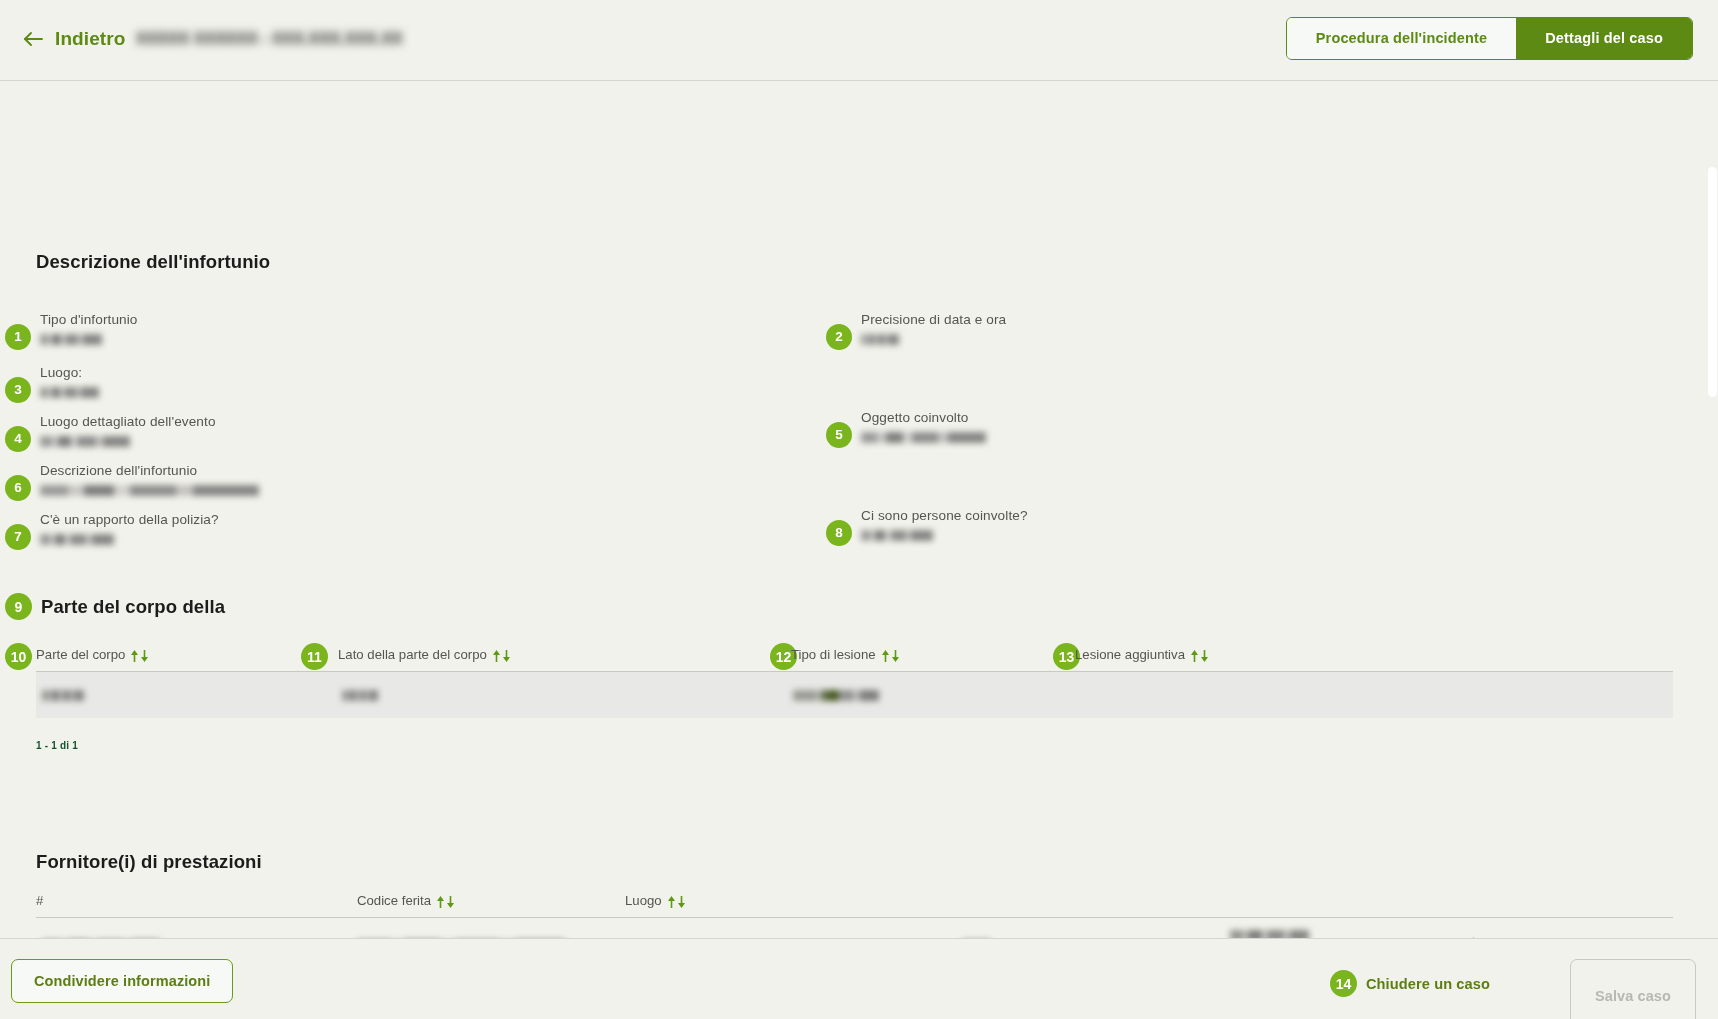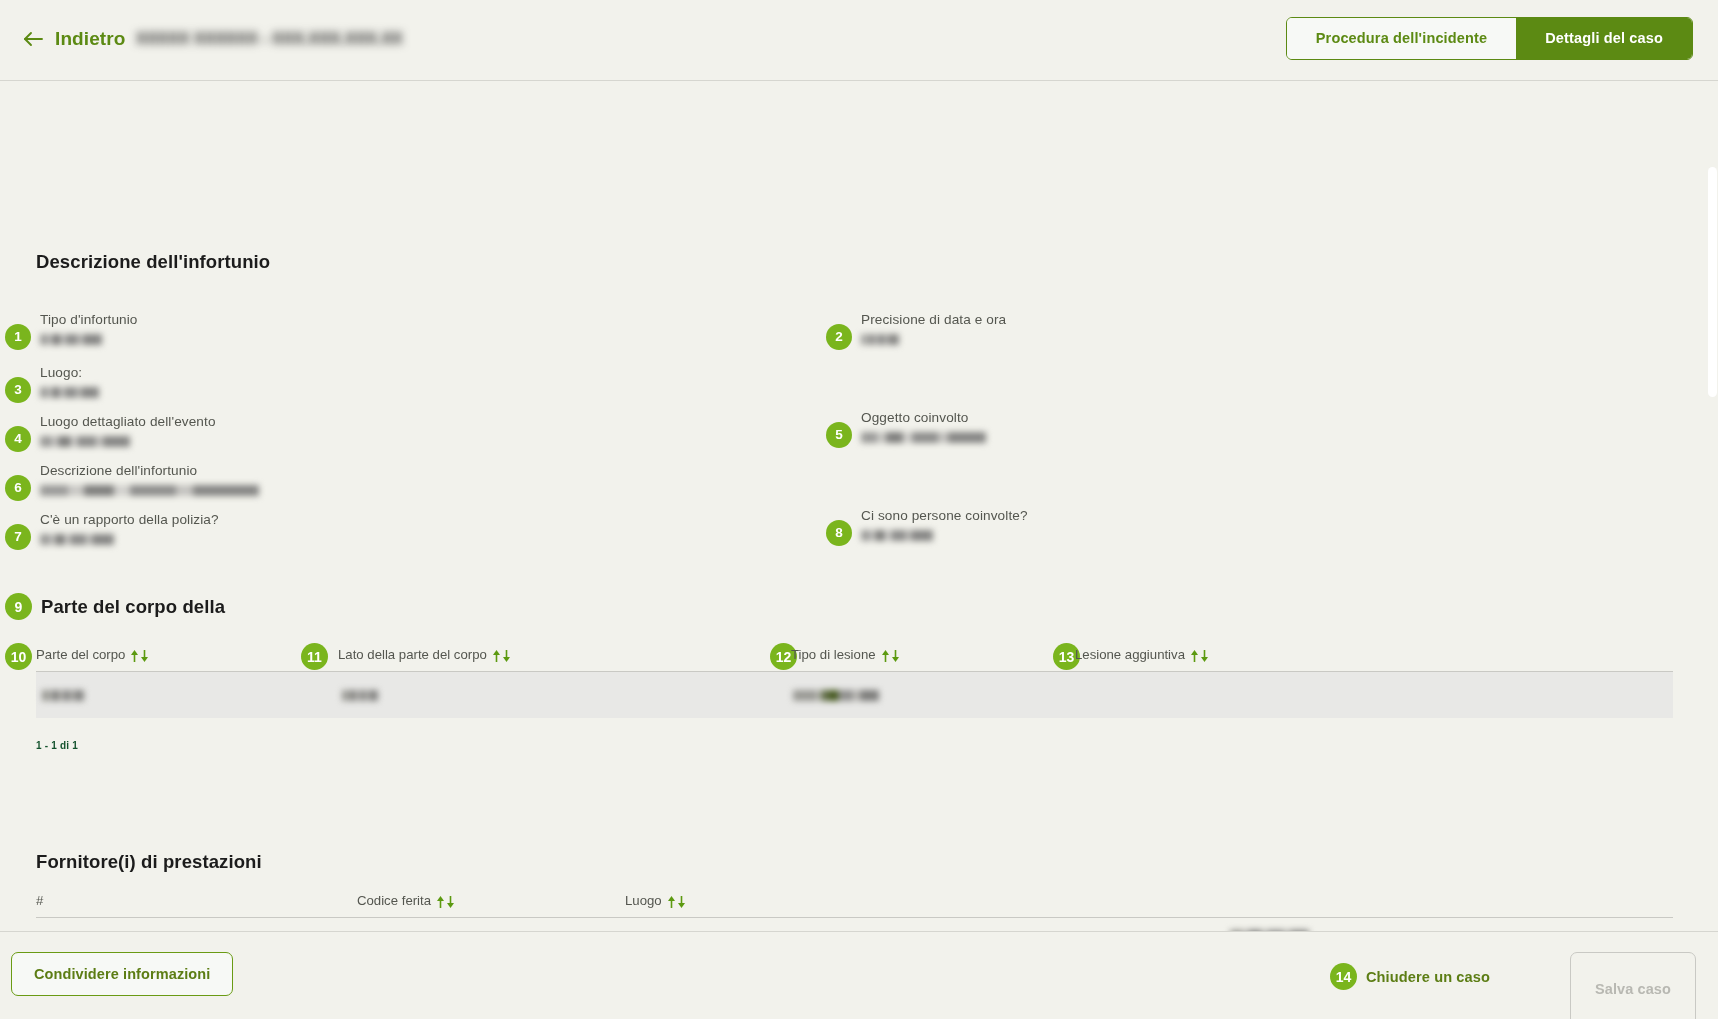--- a/index.html
+++ b/index.html
@@ -241,21 +241,21 @@
   
   .col-badge {
     position: absolute;
     top: 562px;
   }
 
   
   .bottombar {
     position: absolute;
     left: 0;
-    bottom: 7px;
+    bottom: 0;
     width: 1718px;
     height: 81px;
     border-top: 1px solid #d6d6d0;
     background: #f2f2ec;
   }
   .btn-outline {
     position: absolute;
     left: 11px;
     top: 20px;
     background: #f7f9f6;

